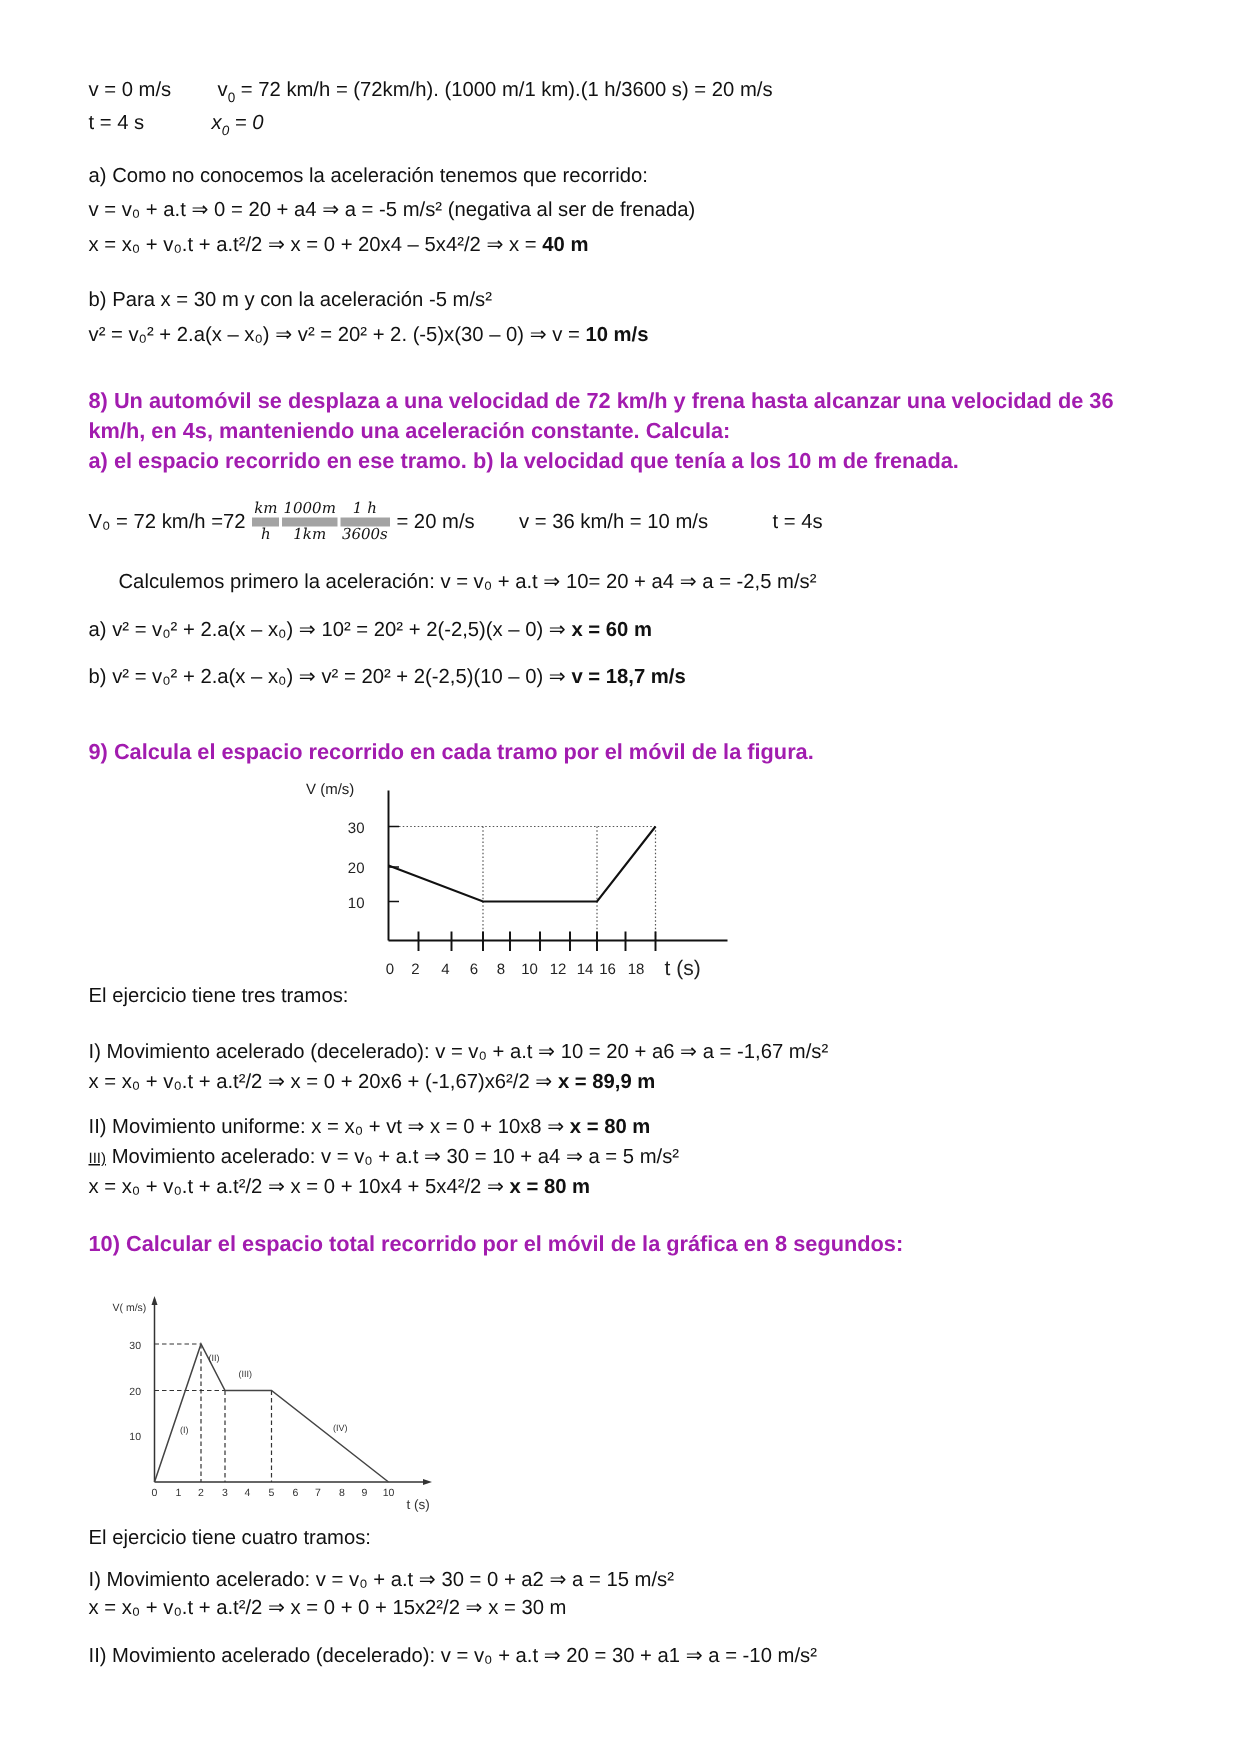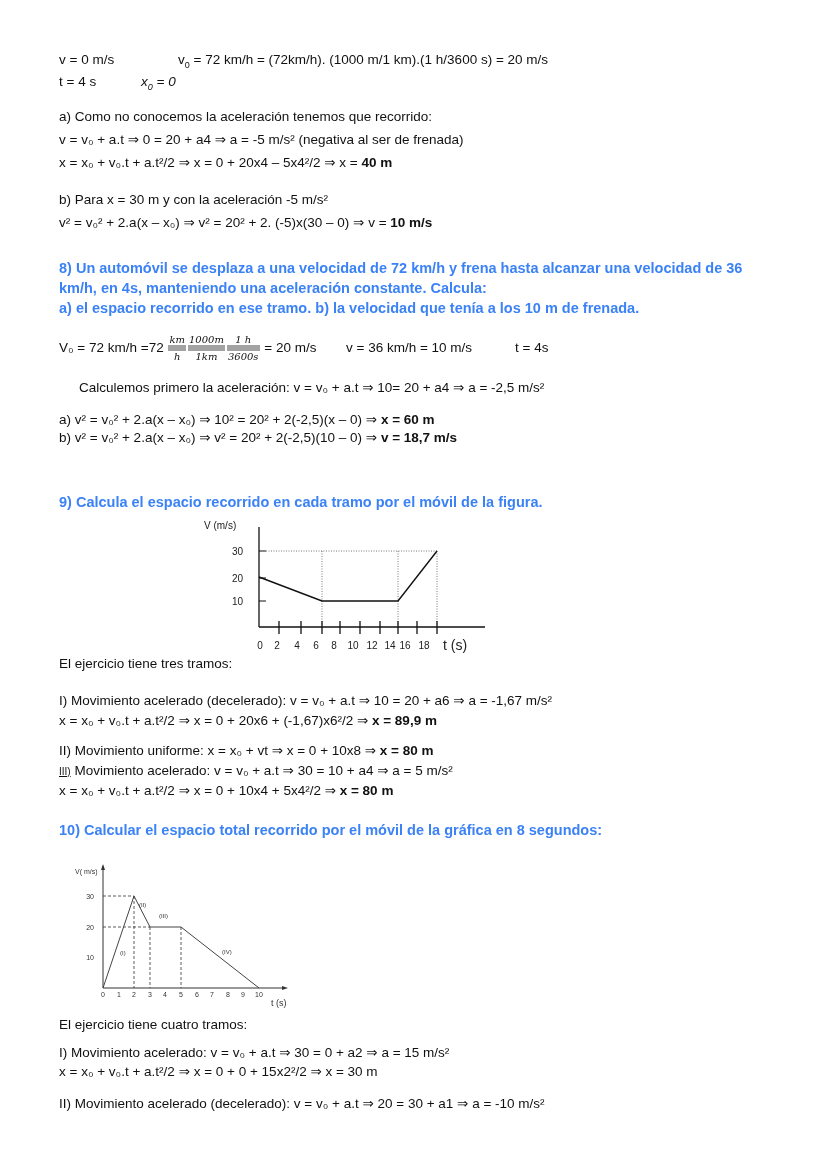--- a/index.html
+++ b/index.html
@@ -1,33 +1,33 @@
 <!DOCTYPE html>
 <html><head>
 <meta charset="utf-8">
 <style>
   html, body { margin: 0; padding: 0; background: #ffffff; }
   body { width: 828px; height: 1171px; position: relative; overflow: hidden;
          font-family: "Liberation Sans", sans-serif; color: #111; font-size: 13.5px; }
   .line { position: absolute; left: 59px; white-space: nowrap; line-height: 16px; }
-  .h { color: #3b82f6; font-weight: bold; font-size: 14.5px; }
+  .h { color: #a21caf; font-weight: bold; font-size: 14.5px; }
   sub, sup { font-size: 9px; line-height: 0; }
   .b { font-weight: bold; }
   .frac { display: inline-block; vertical-align: middle; text-align: center; font-family: "DejaVu Serif", serif; font-style: italic; font-size: 10px; line-height: 11px; margin: 0 1px; }
   .frac .n { display: block; border-bottom: 6px solid #a3a3a3; padding: 0 1px; }
   .frac .d { display: block; padding: 0 1px; }
   svg { position: absolute; overflow: visible; }
   svg text { font-family: "Liberation Sans", sans-serif; }
 </style>
 </head>
 <body>
 
 <div class="line" style="top:52px;">
   <span>v = 0 m/s</span>
-  <span style="position:absolute; left:86px;margin-left:33px;"><span>v</span><sub>0</sub><span> = 72 km/h = (72km/h). (1000 m/1 km).(1 h/3600 s) = 20 m/s</span></span>
+  <span style="position:absolute; left:86px;"><span>v</span><sub>0</sub><span> = 72 km/h = (72km/h). (1000 m/1 km).(1 h/3600 s) = 20 m/s</span></span>
 </div>
 <div class="line" style="top:74px;">
   <span>t = 4 s</span>
   <span style="position:absolute; left:82px;font-style:italic;"><span>x</span><sub>0</sub><span> = 0</span></span>
 </div>
 
 <div class="line" style="top:109px;">a) Como no conocemos la aceleración tenemos que recorrido:</div>
 <div class="line" style="top:132px;">v = v₀ + a.t ⇒ 0 = 20 + a4  ⇒  a = -5 m/s²  (negativa al ser de frenada)</div>
 <div class="line" style="top:155px;"><span>x = x₀ + v₀.t + a.t²/2 ⇒  x = 0 + 20x4 – 5x4²/2 ⇒  x = </span><span class="b">40 m</span></div>
 
@@ -41,21 +41,21 @@
 <div class="line" style="top:334px; line-height:28px; height:28px;">
   <span>V₀ = 72 km/h =72</span>
   <span class="frac"><span class="n">km</span><span class="d">h</span></span><span class="frac"><span class="n">1000m</span><span class="d">1km</span></span><span class="frac"><span class="n">1 h</span><span class="d">3600s</span></span>
   <span>= 20 m/s</span>
   <span style="position:absolute; left:287px;">v = 36 km/h = 10 m/s</span>
   <span style="position:absolute; left:456px;">t = 4s</span>
 </div>
 
 <div class="line" style="top:380px;margin-left:20px;">Calculemos primero la aceleración:   v = v₀ + a.t ⇒ 10= 20 + a4  ⇒  a = -2,5 m/s²</div>
 <div class="line" style="top:412px;"><span>a)  v² = v₀² + 2.a(x – x₀)  ⇒ 10² = 20² + 2(-2,5)(x – 0)  ⇒  </span><span class="b">x = 60 m</span></div>
-<div class="line" style="top:430px;"><span>b)  v² = v₀² + 2.a(x – x₀)  ⇒ v² = 20² + 2(-2,5)(10 – 0)  ⇒  </span><span class="b">v = 18,7 m/s</span></div>
+<div class="line" style="top:443px;"><span>b)  v² = v₀² + 2.a(x – x₀)  ⇒ v² = 20² + 2(-2,5)(10 – 0)  ⇒  </span><span class="b">v = 18,7 m/s</span></div>
 
 <div class="line h" style="top:494px;">9)  Calcula el espacio  recorrido en cada tramo por el móvil de la figura.</div>
 
 <svg width="828" height="1171" style="left:0; top:0; pointer-events:none;">
 
   <text x="204" y="529" font-size="10" fill="#222">V (m/s)</text>
 
   <line x1="259" y1="527" x2="259" y2="627" stroke="#111" stroke-width="1.3"></line>
   <line x1="259" y1="627" x2="485" y2="627" stroke="#111" stroke-width="1.3"></line>
 

